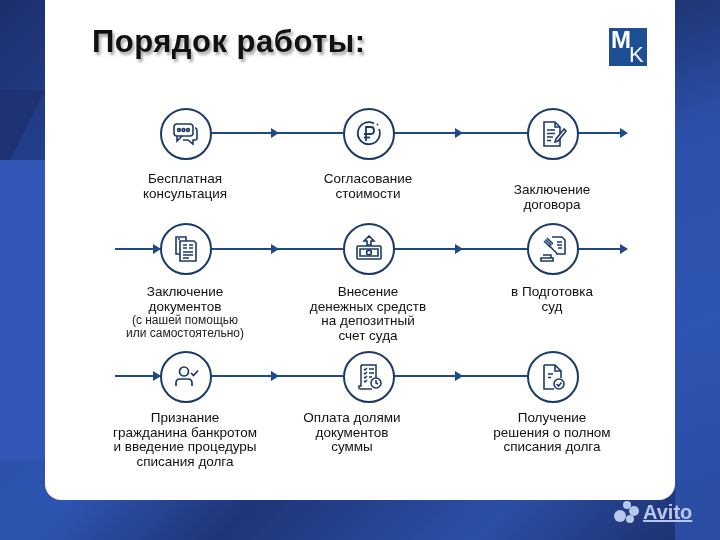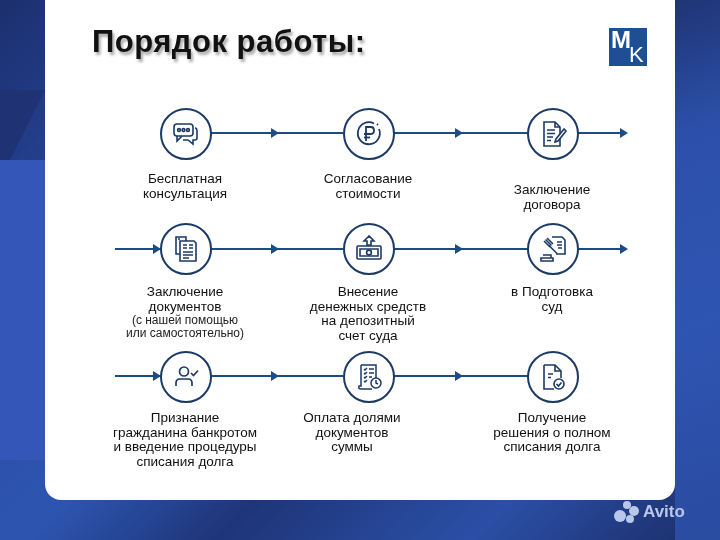--- a/index.html
+++ b/index.html
@@ -12,21 +12,21 @@
   .title{position:absolute;left:92px;top:24px;font-family:"Liberation Sans",sans-serif;font-weight:bold;font-size:31px;color:#111;letter-spacing:0.5px;text-shadow:2px 3px 3px rgba(0,0,0,0.35);}
   .logo{position:absolute;left:609px;top:28px;width:38px;height:38px;background:#1e4f95;}
   .logo .m{position:absolute;left:2px;top:-2px;color:#fff;font-family:"Liberation Sans",sans-serif;font-weight:bold;font-size:24px;}
   .logo .k{position:absolute;left:20px;top:14px;color:#fff;font-family:"Liberation Sans",sans-serif;font-size:22px;}
   .line{position:absolute;height:2px;background:#1d4b86;}
   .arrow{position:absolute;width:0;height:0;border-top:5px solid transparent;border-bottom:5px solid transparent;border-left:8px solid #1d4b86;}
   .circle{position:absolute;width:48px;height:48px;border:2px solid #1b3a66;border-radius:50%;background:#fff;display:flex;align-items:center;justify-content:center;}
   .circle svg{width:30px;height:30px;}
   .label{position:absolute;width:200px;text-align:center;font-size:13.5px;line-height:14.5px;color:#111;font-family:"Liberation Sans",sans-serif;}
   .label .sub{display:block;font-size:12px;line-height:13px;color:#222;}
-  .avito{position:absolute;left:614px;top:500px;display:flex;align-items:center;color:#b9c8ea;font-family:"Liberation Sans",sans-serif;font-weight:bold;font-size:17px;}
+  .avito{position:absolute;left:614px;top:500px;display:flex;align-items:flex-end;color:#b9c8ea;font-family:"Liberation Sans",sans-serif;font-weight:bold;font-size:20px;text-decoration:underline;}
   .avito .dots{position:relative;width:26px;height:24px;margin-right:3px;}
   .avito .dots span{position:absolute;background:#b9c8ea;border-radius:50%;}
 </style>
 </head>
 <body>
 
 <div class="bg-tri1"></div>
 <div class="bg-tri2"></div>
 <div class="bg-tri3"></div>
 

